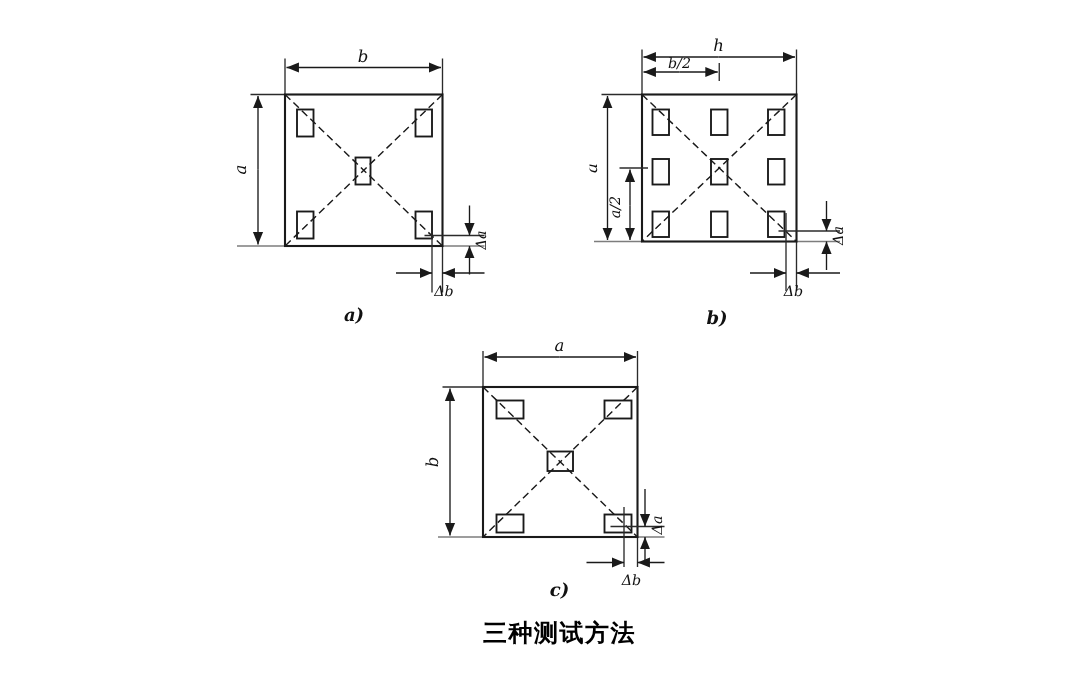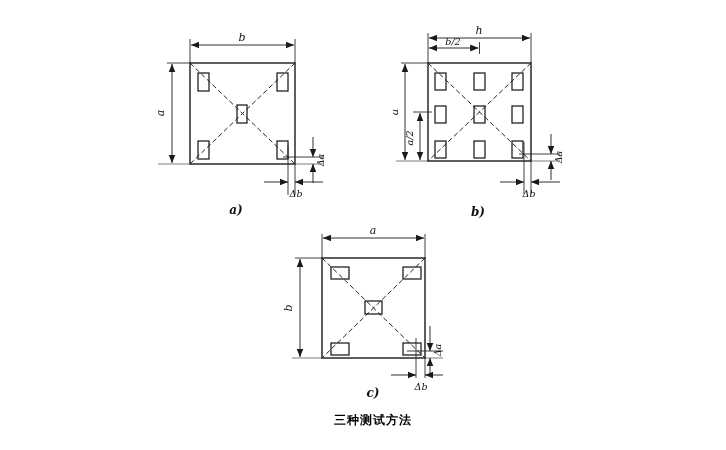--- a/index.html
+++ b/index.html
@@ -14,21 +14,21 @@
   .dim{stroke:#1a1a1a;stroke-width:0.9;fill:none;}
   .ext{stroke:#2b2b2b;stroke-width:0.9;fill:none;}
   .gray{stroke:#7d7d7d;stroke-width:1;fill:none;}
   .dash{stroke:#1a1a1a;stroke-width:0.95;fill:none;stroke-dasharray:5 2.8;}
   text{text-anchor:middle;fill:#111111;}
   .dimtext{font:italic 11px "DejaVu Serif",serif;}
   .smalltext{font:italic 9.5px "DejaVu Serif",serif;}
   .plabel{font:italic bold 12px "DejaVu Serif",serif;}
   .caption{
     position:absolute;left:373px;top:412px;transform:translateX(-50%);
-    font-family:"Liberation Sans",sans-serif;font-size:12px;font-weight:700;
+    font-family:"Liberation Sans",sans-serif;font-size:16px;font-weight:700;
     color:#000000;letter-spacing:1px;white-space:nowrap;
   }
 </style>
 </head>
 <body>
 
 <div class="page">
 
   <svg class="panel" style="left:155px;top:25px" width="185" height="200" viewBox="0 0 185 200">
     <defs>

